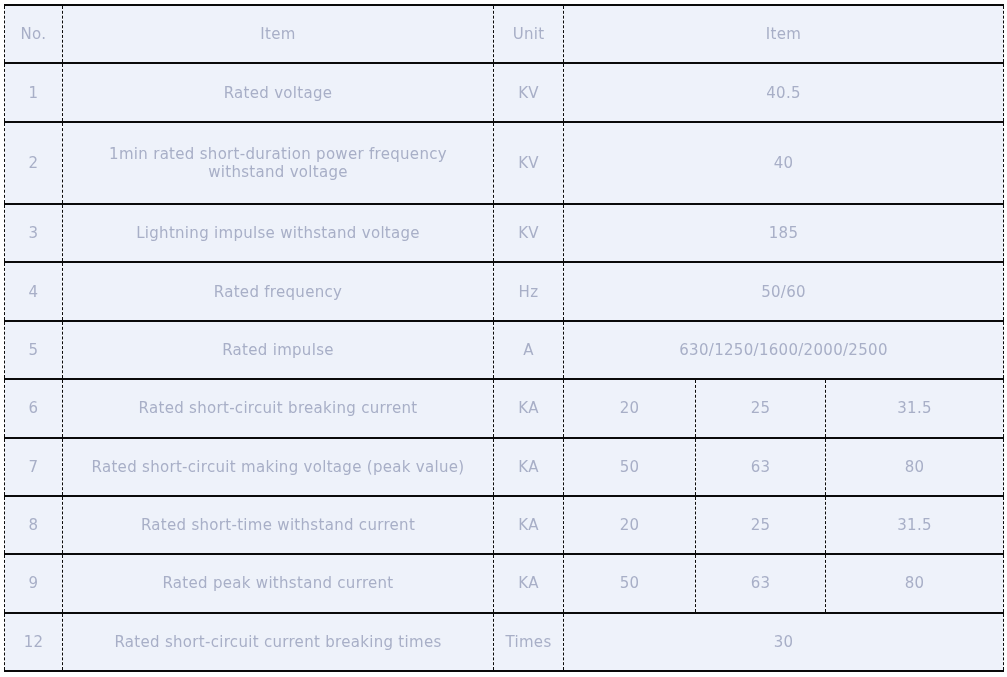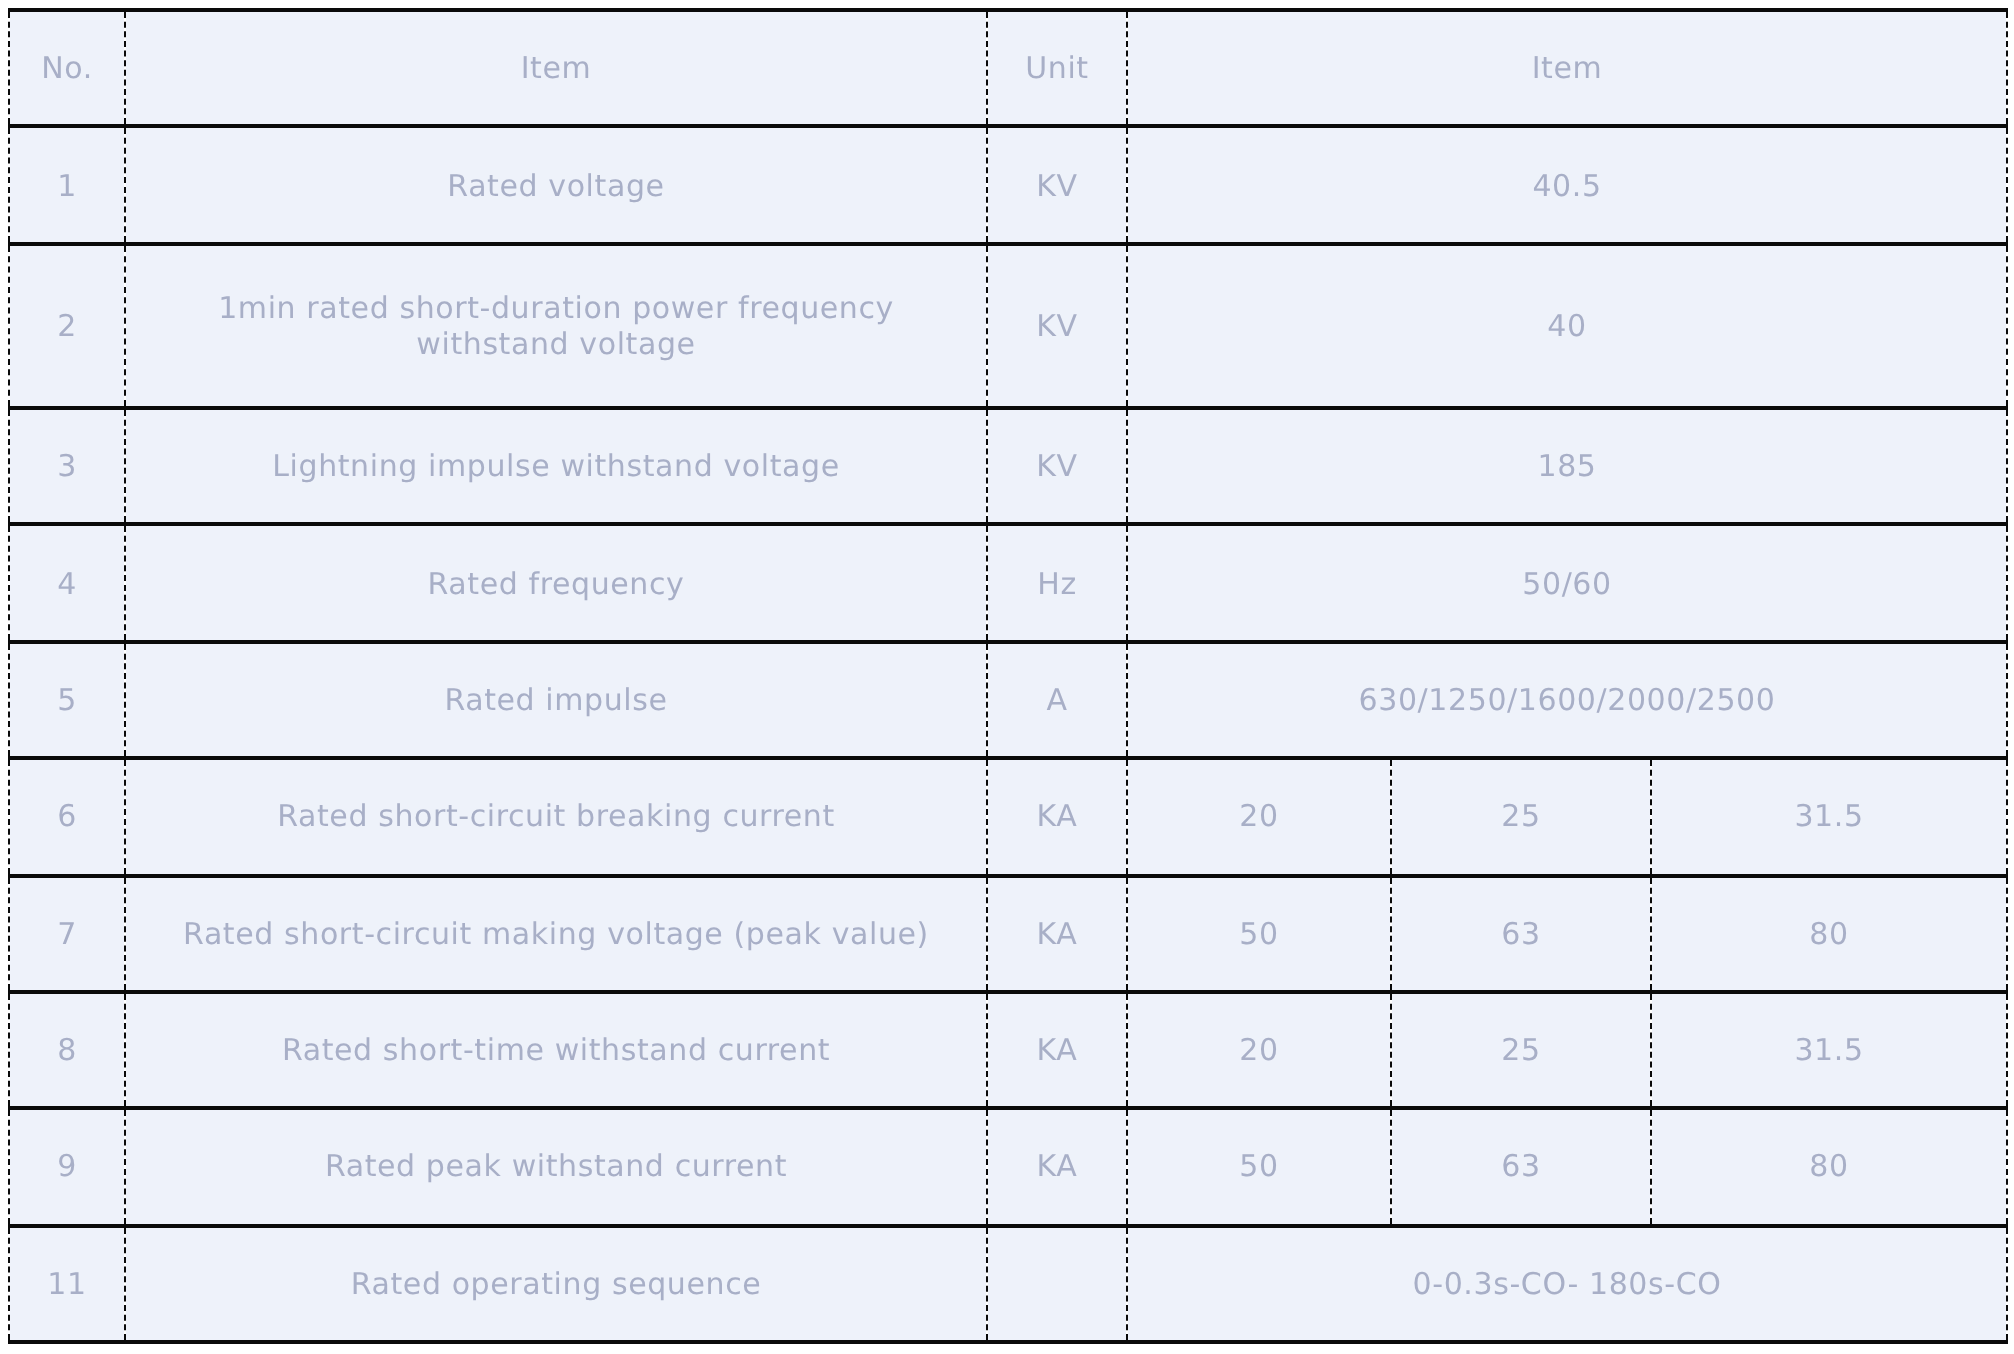--- a/index.html
+++ b/index.html
@@ -125,23 +125,23 @@
       <tr class="row-normal">
         <td>9</td>
         <td>Rated peak withstand current</td>
         <td>KA</td>
         <td>50</td>
         <td>63</td>
         <td>80</td>
       </tr>
 
 
+
       <tr class="row-normal">
-        <td>11</td>
-        <td>Rated operating sequence</td>
-        <td></td>
-        <td colspan="3">0-0.3s-CO- 180s-CO</td>
+        <td>12</td>
+        <td>Rated short-circuit current breaking times</td>
+        <td>Times</td>
+        <td colspan="3">30</td>
       </tr>
-
 
     </tbody>
   </table>
 </div>
 
 </body></html>

